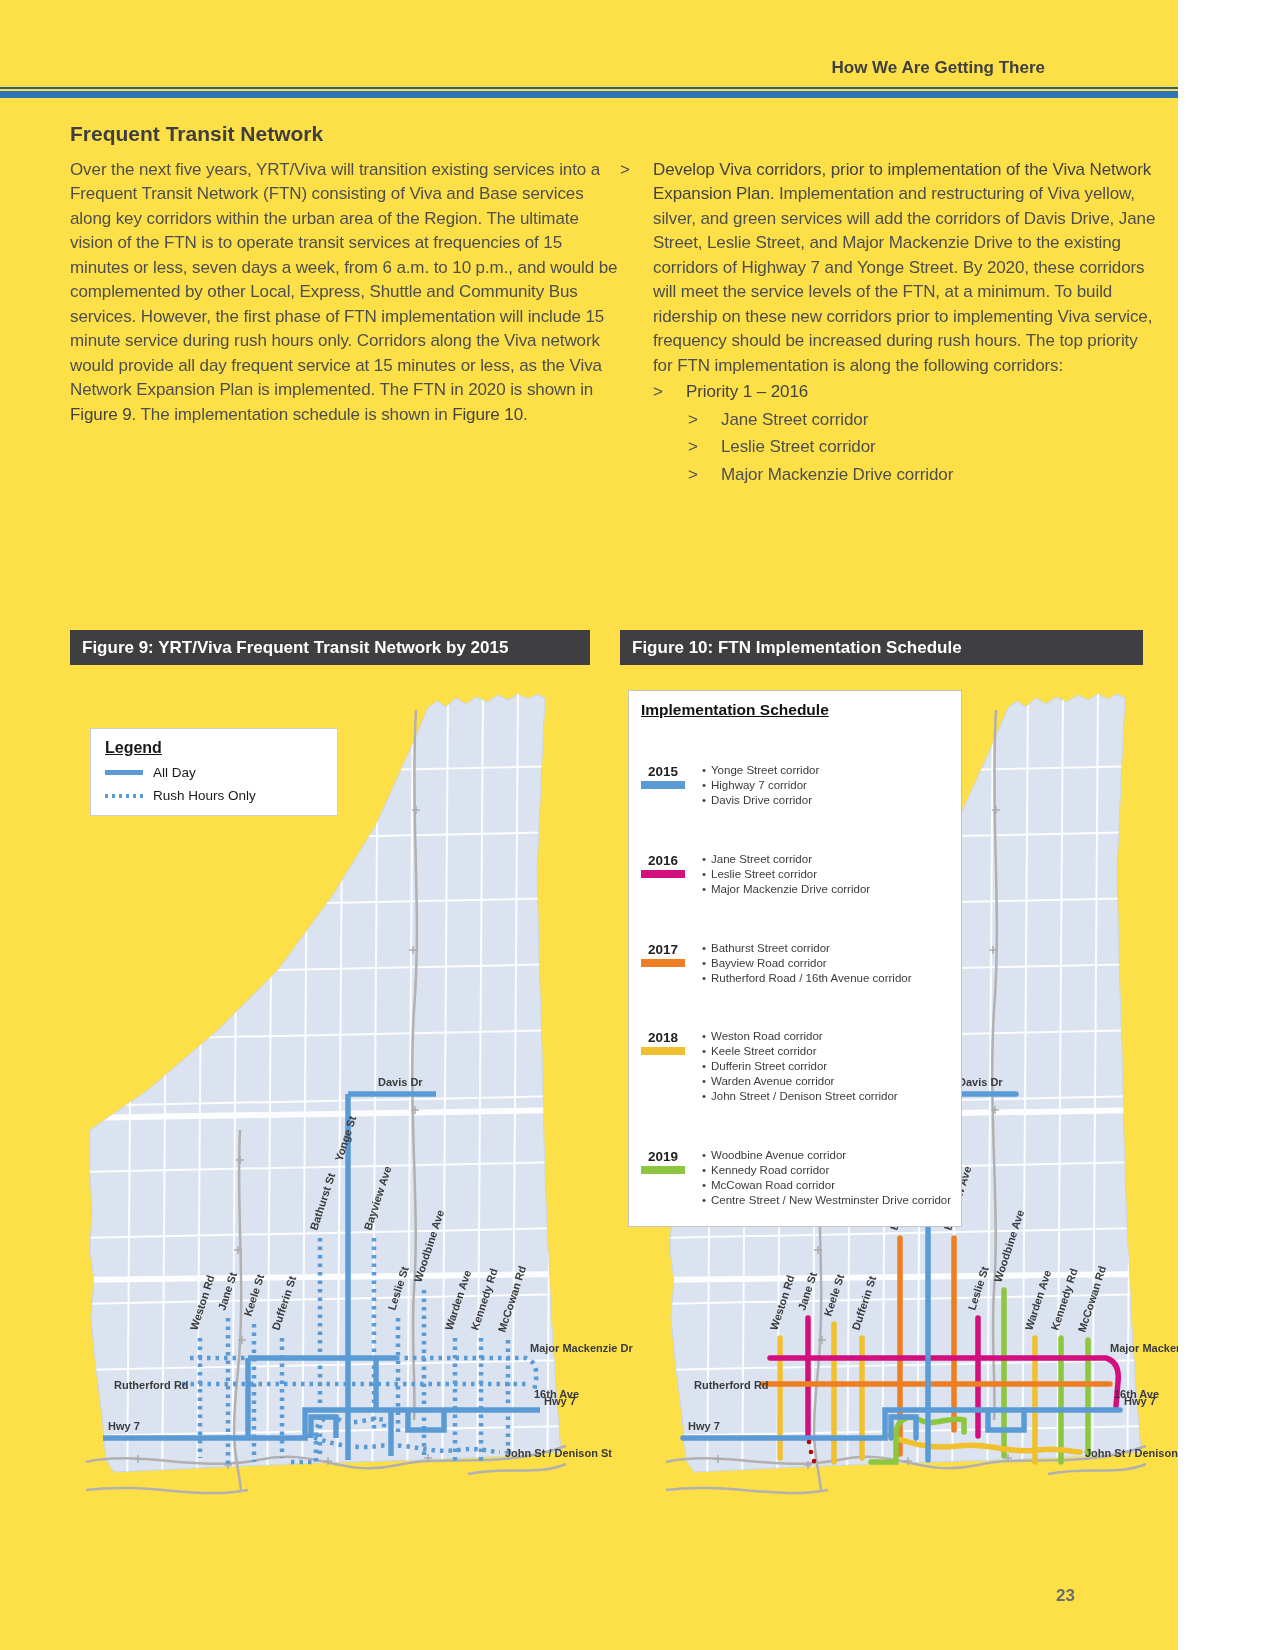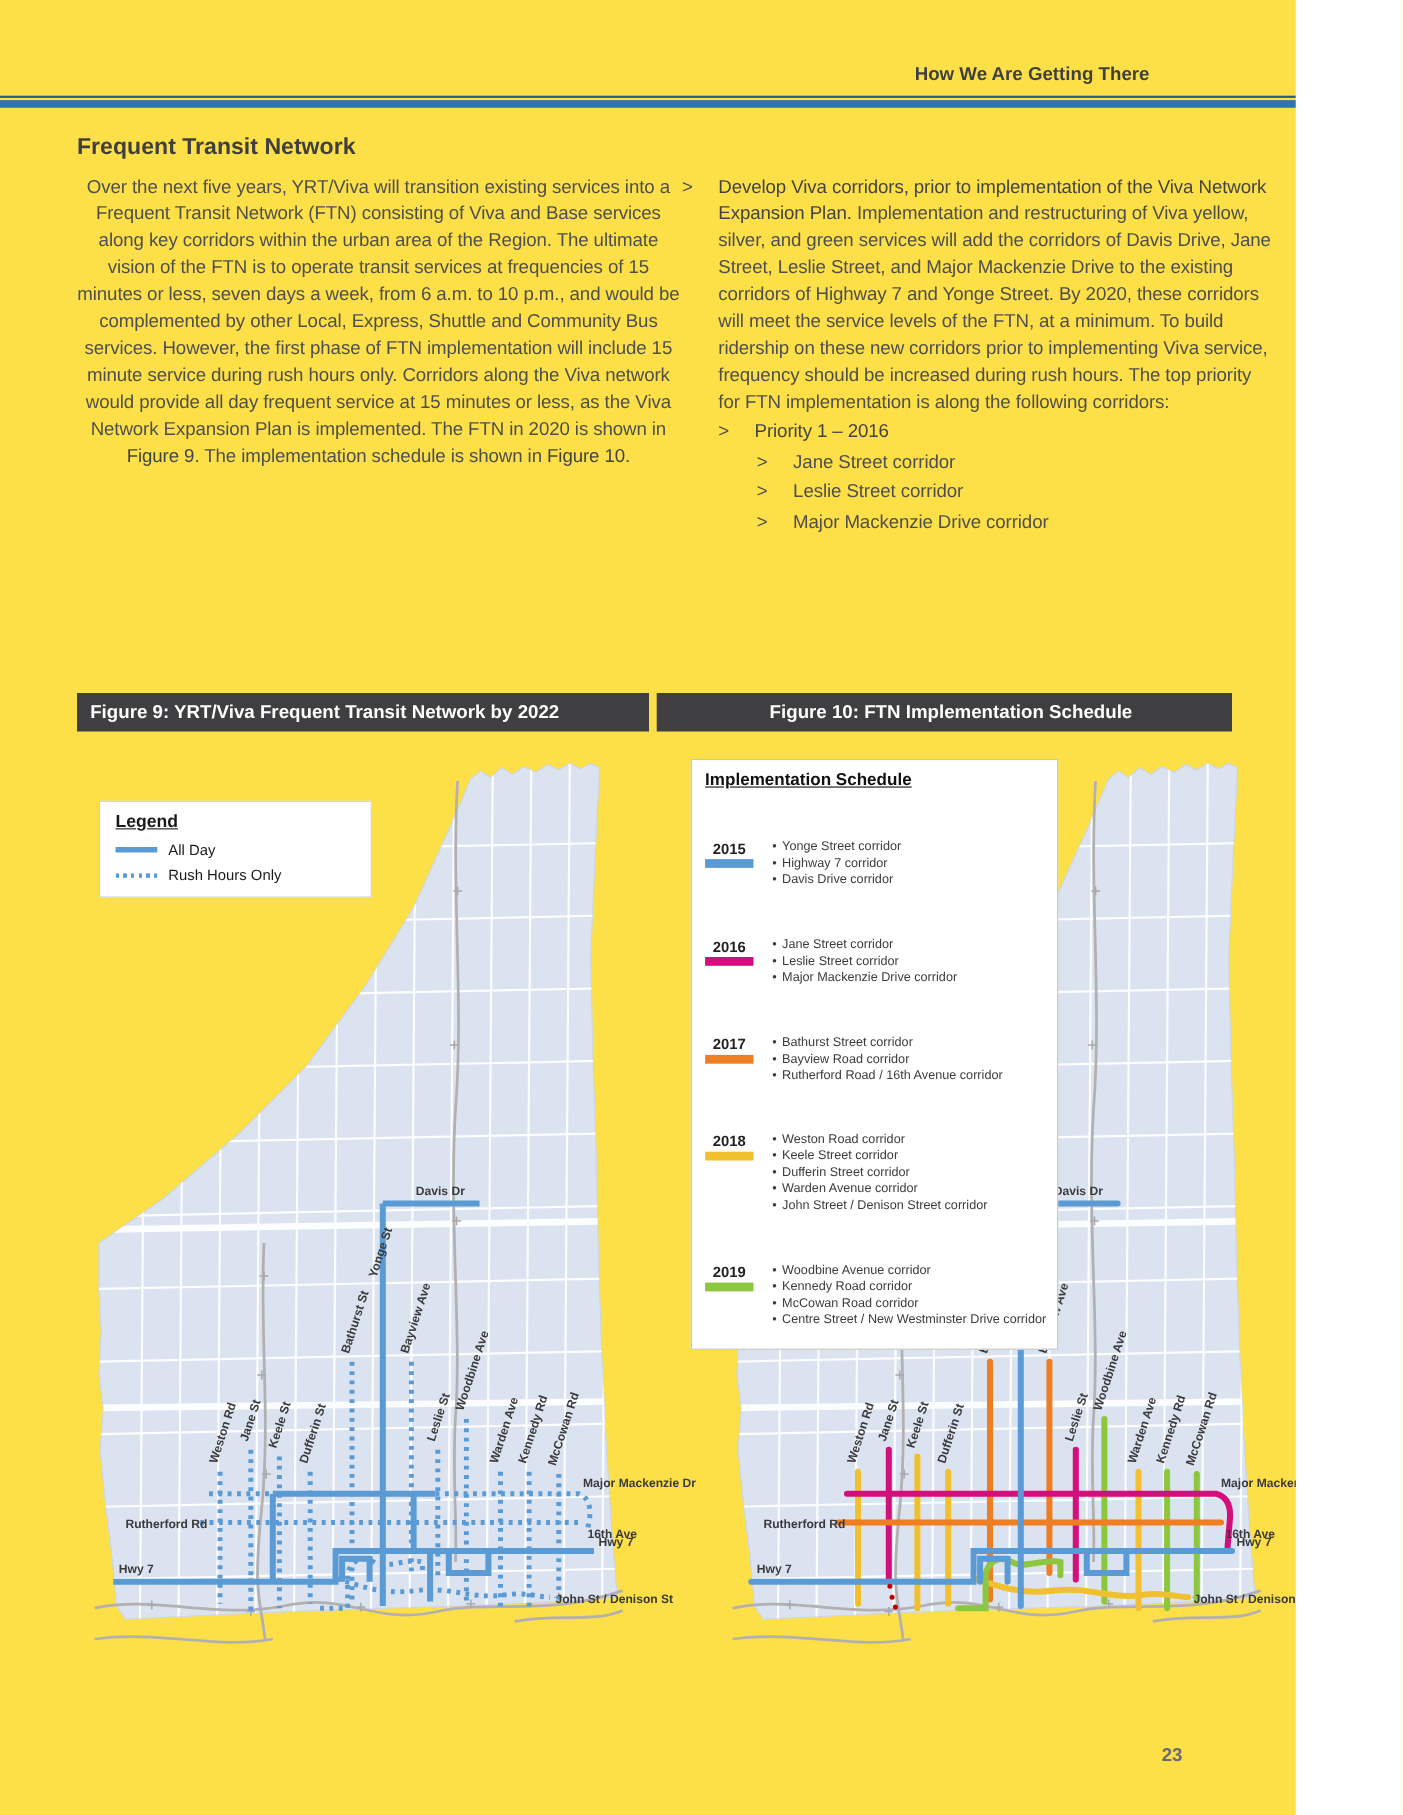--- a/index.html
+++ b/index.html
@@ -6,34 +6,34 @@
   .page{position:relative;width:1178px;height:1650px;background:#fde047;overflow:hidden;
         font-family:"Liberation Sans","DejaVu Sans",sans-serif;color:#4e4e50;}
 
   .header-title{position:absolute;top:58px;right:133px;font-size:17px;font-weight:700;color:#3f3f41;}
   .rule-thin{position:absolute;left:0;right:0;top:87px;height:2px;background:var(--rule_thin);}
   .rule-thick{position:absolute;left:0;right:0;top:91px;height:7px;background:var(--rule_thick);}
 
   .section-title{position:absolute;left:70px;top:122px;margin:0;font-size:21px;font-weight:700;color:#3f3f41;}
 
   .col-left{position:absolute;left:70px;top:158px;width:548px;font-size:17px;line-height:1.44;letter-spacing:-0.1px;}
-  .col-left p{margin:0 0 11px 0;text-align:center;}
+  .col-left p{margin:0 0 11px 0;}
   .col-right{position:absolute;left:620px;top:158px;width:540px;font-size:17px;line-height:1.44;letter-spacing:-0.1px;}
   b{font-weight:400;color:#434345;}
   .bullet-row{display:flex;}
   .bullet-row > .marker{flex:0 0 33px;}
   .sub-row{display:flex;margin-top:2px;}
   .sub-row .marker{flex:0 0 33px;}
   .pp-row{display:flex;margin-left:35px;margin-top:3px;}
   .pp-row .marker{flex:0 0 33px;}
 
   .caption{position:absolute;top:630px;height:35px;background:#3f3f41;color:#fff;font-size:17px;
            font-weight:700;line-height:35px;padding-left:12px;box-sizing:border-box;}
   #caption9{left:70px;width:520px;}
-  #caption10{left:597px;width:523px;text-align:center;}
+  #caption10{left:620px;width:523px;}
 
   .map-svg{position:absolute;width:490px;height:820px;overflow:visible;}
   #map9{left:78px;top:690px;}
   #map10{left:658px;top:690px;}
   .map-svg text{font-size:11px;font-weight:700;fill:#3a3a3c;}
 
   .legend-box{position:absolute;left:90px;top:728px;width:248px;box-sizing:border-box;background:#fff;
               border:1px solid #cfcfcf;padding:10px 14px 12px;}
   .legend-title{font-size:16px;font-weight:700;color:#1a1a1a;text-decoration:underline;margin-bottom:6px;}
   .legend-row{display:flex;align-items:center;margin-top:8px;}
@@ -90,21 +90,21 @@
             </div>
             <div class="pp-row">
               <span class="marker">&gt;</span>
               <span>Major Mackenzie Drive corridor</span>
             </div>
           </div>
       </div>
     </div>
   </div>
 
-  <div class="caption" id="caption9">Figure 9: YRT/Viva Frequent Transit Network by 2022</div>
+  <div class="caption" id="caption9">Figure 9: YRT/Viva Frequent Transit Network by 2015</div>
   <div class="caption" id="caption10">Figure 10: FTN Implementation Schedule</div>
 
   <svg class="map-svg" id="map9" viewBox="0 0 490 820">
       <defs>
         <clipPath id="map9-clip">
           <path d="M350,18 l9,-7 9,6 10,-9 10,6 10,-7 11,5 11,-7 10,5 10,-6 10,5 9,-5 8,4 L463,90 459,180 461,270 464,360 466,450 469,540 473,620 478,700 483,762 L430,766 340,770 240,773 140,777 36,782 28,770 24,726 18,678 13,628 16,590 12,560 14,520 12,484 12,440 L70,400 140,340 200,280 255,205 298,135 332,60 Z"></path>
         </clipPath>
       </defs>
       <path d="M350,18 l9,-7 9,6 10,-9 10,6 10,-7 11,5 11,-7 10,5 10,-6 10,5 9,-5 8,4 L463,90 459,180 461,270 464,360 466,450 469,540 473,620 478,700 483,762 L430,766 340,770 240,773 140,777 36,782 28,770 24,726 18,678 13,628 16,590 12,560 14,520 12,484 12,440 L70,400 140,340 200,280 255,205 298,135 332,60 Z" fill="#dbe3f0" stroke="#c9d6ea" stroke-width="1"></path>
       <g clip-path="url(#map9-clip)" stroke="#ffffff" stroke-width="2" opacity="0.9">

